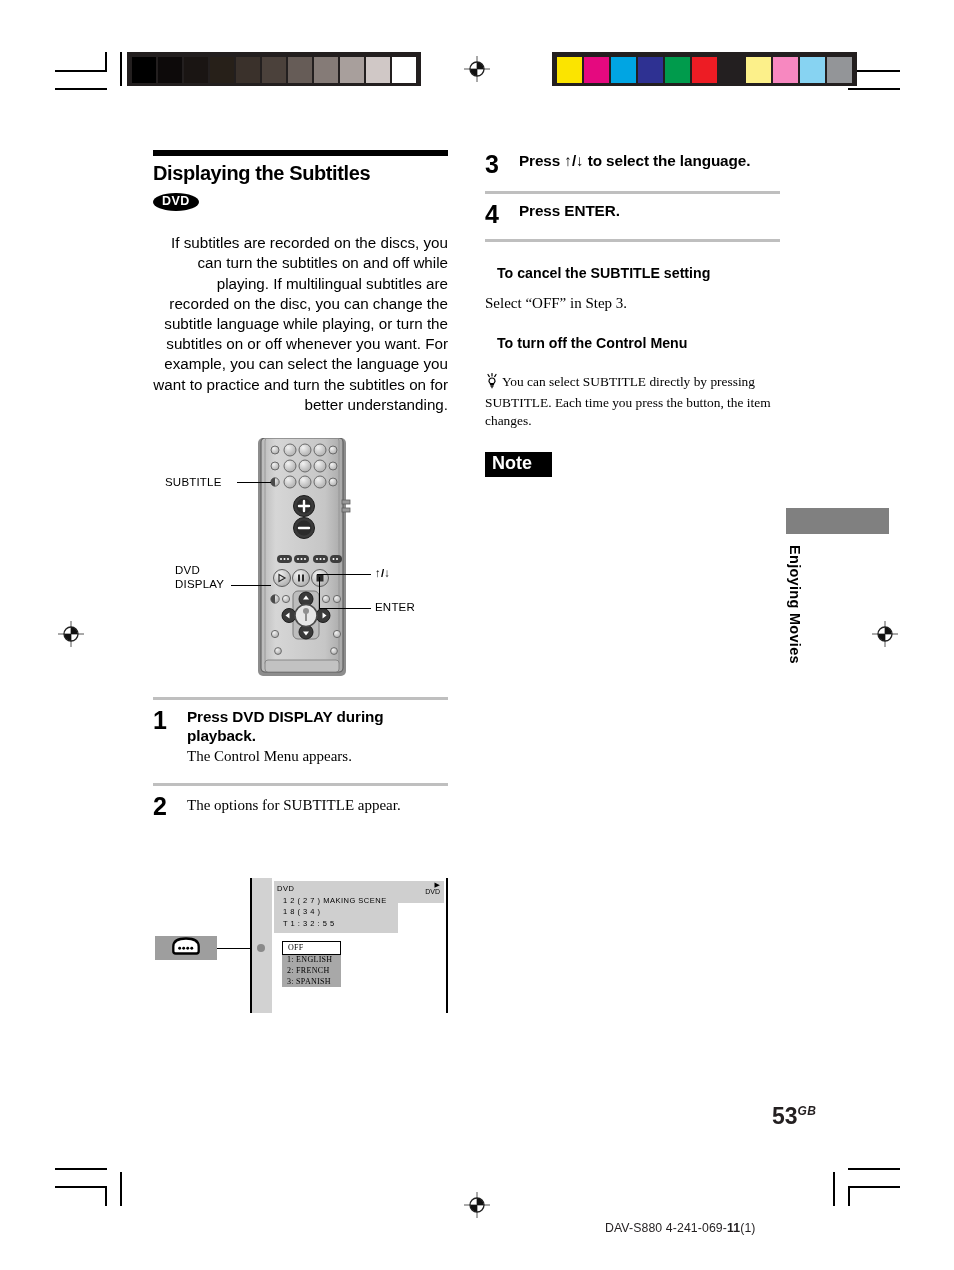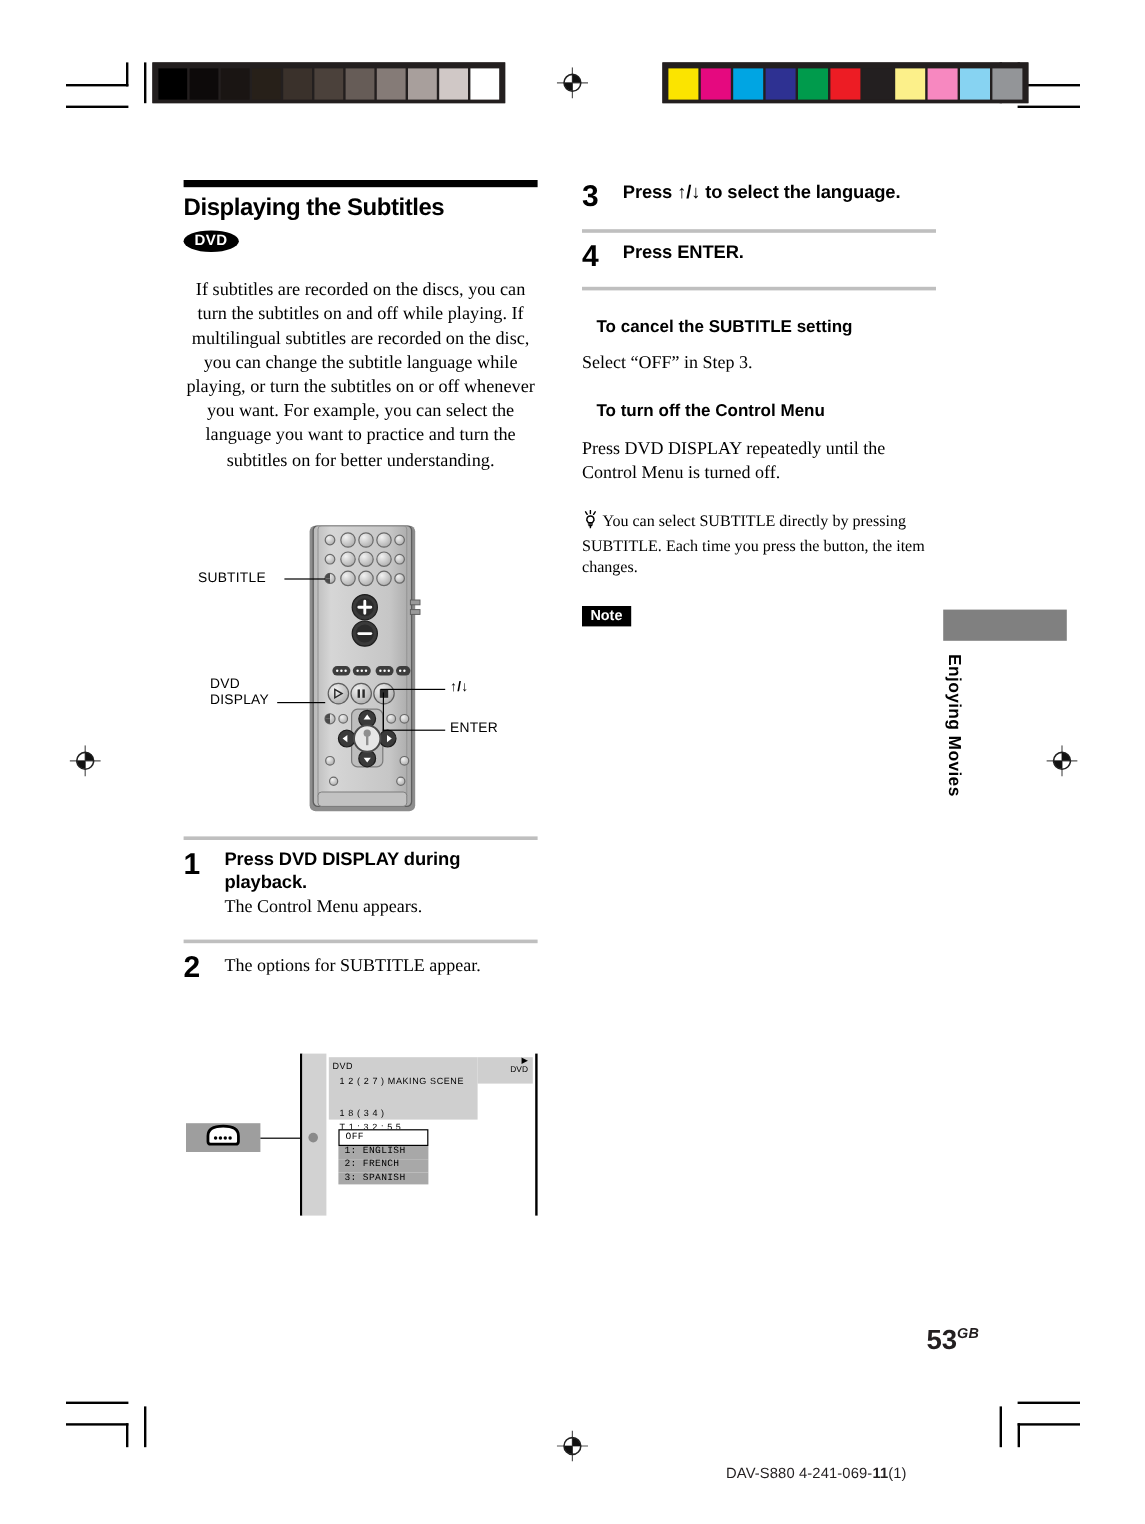--- a/index.html
+++ b/index.html
@@ -77,25 +77,25 @@
     font-family: "Liberation Sans", sans-serif;
     font-weight: bold;
     font-size: 12.5px;
     letter-spacing: 0.4px;
     padding: 2px 9px 3px 9px;
     border-radius: 50%/50%;
     line-height: 1.05;
   }
 
   p.body {
-    font-family: Liberation Serif, serif;
+    font-family: Liberation Sans, sans-serif;
     font-size: 15.2px;
     line-height: 1.33;
     margin: 22px 0 0 0;
-    text-align: center;
+    text-align: right;
   }
 
   
   .remote-wrap {
     position: absolute;
     left: 153px;
     top: 438px;
     width: 300px;
     height: 250px;
   }
@@ -229,22 +229,22 @@
     font-family: "Liberation Sans", sans-serif;
     font-size: 7px;
     text-align: right;
     padding: 1px 4px 0 0;
     box-sizing: border-box;
     line-height: 1.15;
   }
   .osd-menu {
     position: absolute;
     left: 30px; top: 63px;
-    width: 75px;
-    font-family: Liberation Mono, monospace;
+    width: 59px;
+    font-family: Liberation Serif, serif;
     font-size: 8px;
     letter-spacing: 0.3px;
   }
   .osd-menu .sel {
     background: #fff;
     border: 1.4px solid #000;
     padding: 1px 0 1px 5px;
     line-height: 1.25;
   }
   .osd-menu .opt {
@@ -265,22 +265,22 @@
     font-family: "Liberation Serif", serif;
     font-size: 13.4px;
     line-height: 1.35;
   }
   .note-badge {
     display: inline-block;
     background: #000;
     color: #fff;
     font-family: "Liberation Sans", sans-serif;
     font-weight: bold;
-    font-size: 12px;
-    padding: 1px 7px 2px 7px;
+    font-size: 18px;
+    padding: 1px 20px 2px 7px;
     line-height: 1.2;
   }
   .note-text {
     font-family: "Liberation Serif", serif;
     font-size: 12.6px;
     line-height: 1.36;
     margin-top: 5px;
   }
 
   
@@ -598,21 +598,21 @@
     </div>
     <div class="osd-leader"></div>
 
     <div class="osd-screen">
       <div class="osd-sidebar"></div>
       <div class="osd-cursor"></div>
 
       <div class="osd-info">
         <div>DVD</div>
         <div style="padding-left:6px;">1 2 ( 2 7 ) MAKING SCENE</div>
-        <div style="padding-left:6px;margin-top:16px;">1 8 ( 3 4 )</div>
+        <div style="padding-left:6px;">1 8 ( 3 4 )</div>
         <div style="padding-left:6px;">T    1 : 3 2 : 5 5</div>
       </div>
 
       <div class="osd-disc">
         <div style="line-height:6px;">▶</div>
         <div>DVD</div>
       </div>
 
       <div class="osd-menu">
         <div class="sel">OFF</div>
@@ -645,21 +645,20 @@
       <div class="step-rule" style="margin-top:12px;"></div>
     </div>
 
     <div style="margin-top:22px;">
       <h3 class="sub">To cancel the SUBTITLE setting</h3>
       <div style="font-size:15px;line-height:1.33;margin-top:2px;">Select “OFF” in Step 3.</div>
     </div>
 
     <div style="margin-top:20px;">
       <h3 class="sub">To turn off the Control Menu</h3>
-      <div style="font-size:15px;line-height:1.33;margin-top:2px;">Press DVD DISPLAY repeatedly until the Control Menu is turned off.</div>
     </div>
 
     <div class="tip-block" style="margin-top:20px;">
       <span style="display:inline-block;vertical-align:-3px;margin-right:3px;">
         <svg width="14" height="16" viewBox="0 0 14 16">
           <path d="M3 1.5 L4.3 3.6 M7 0.5 L7 3 M11 1.5 L9.7 3.6" stroke="#000" stroke-width="1.2" stroke-linecap="round"></path>
           <path d="M4 8.5 Q4 5 7 5 Q10 5 10 8.5 L8.8 10.5 L5.2 10.5 Z" fill="none" stroke="#000" stroke-width="1.2"></path>
           <path d="M5.4 11.6 h3.2 M5.8 13 h2.4" stroke="#000" stroke-width="1.2" stroke-linecap="round"></path>
           <path d="M7 13 v2.2" stroke="#000" stroke-width="1.2"></path>
         </svg>

